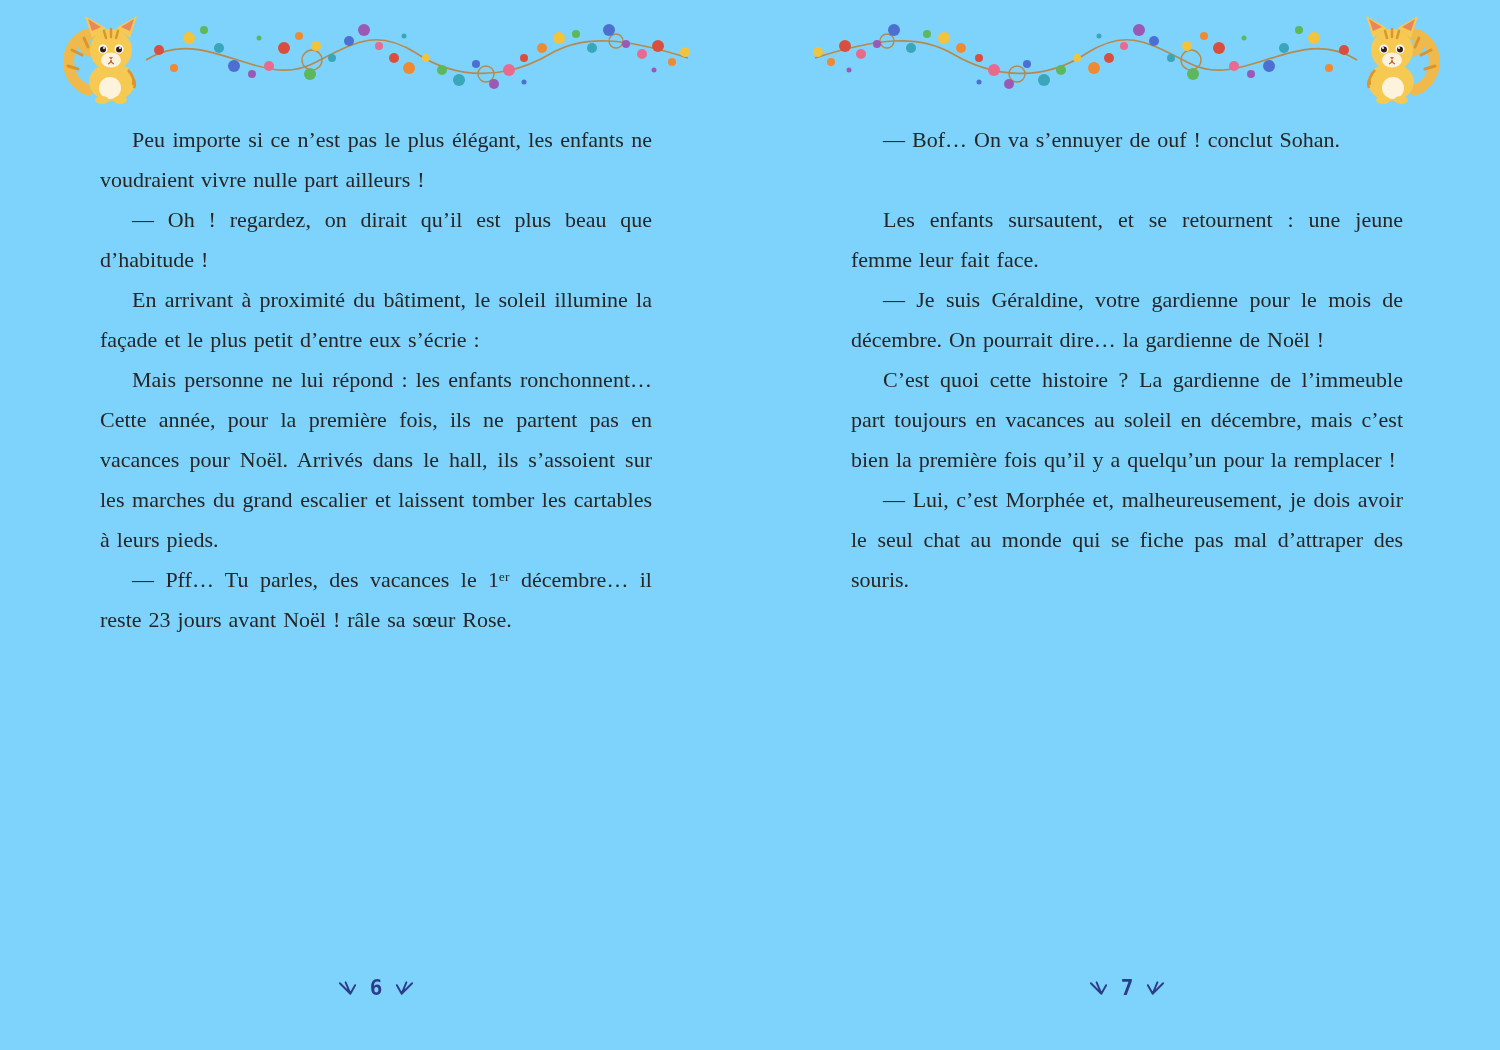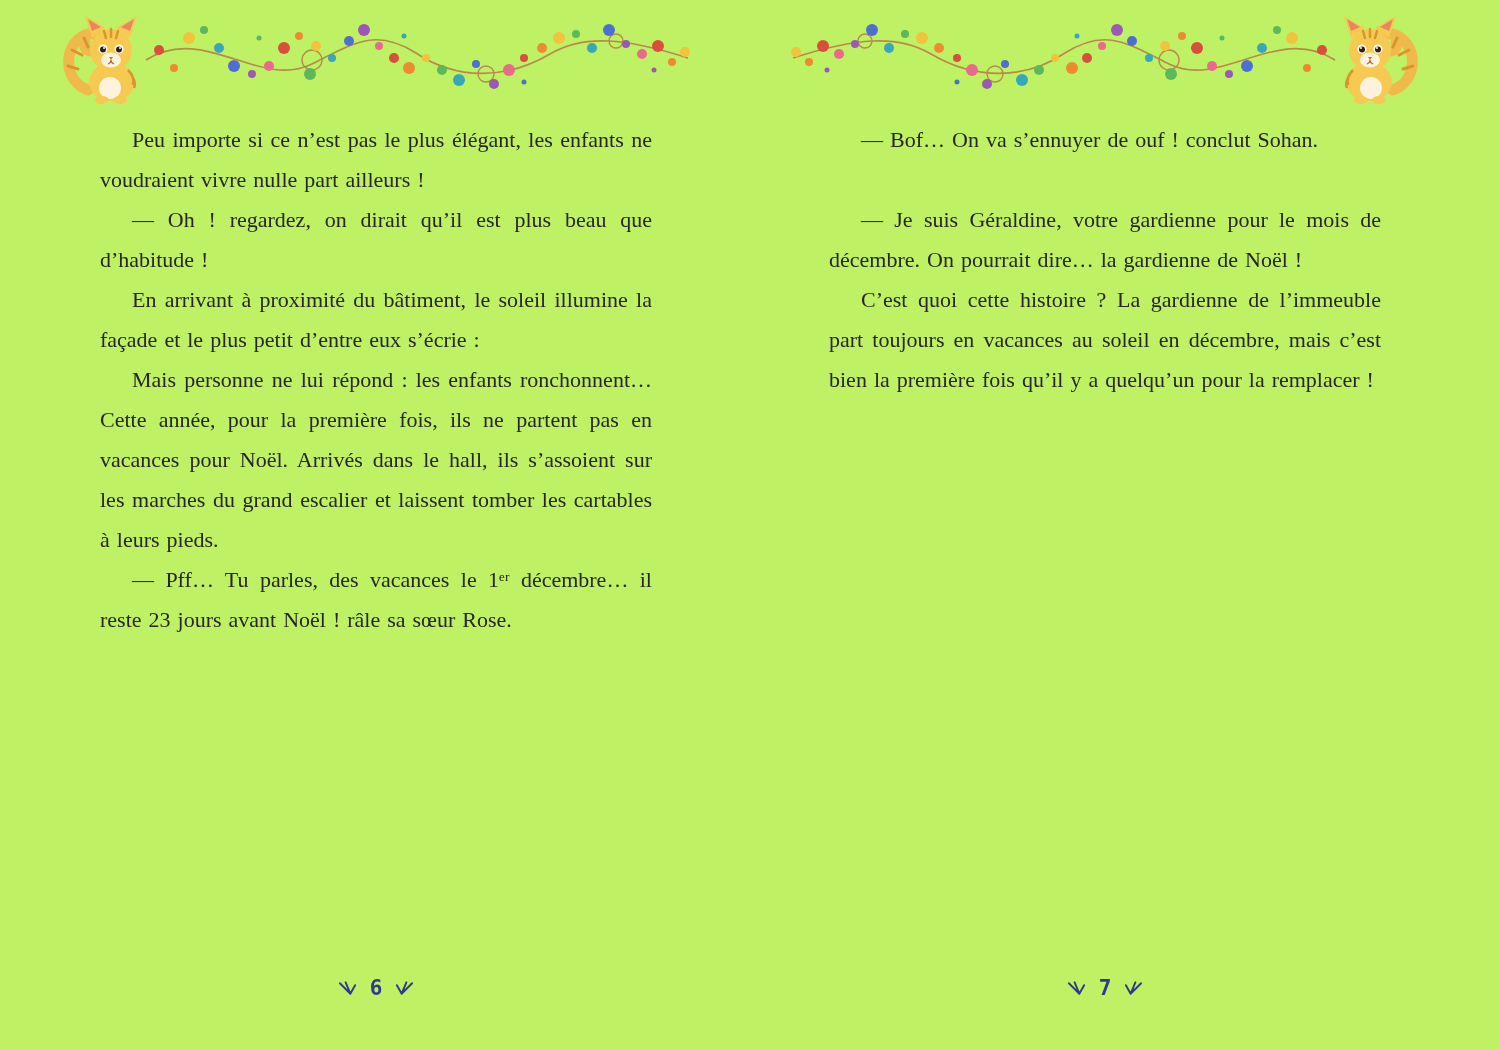--- a/index.html
+++ b/index.html
@@ -2,24 +2,24 @@
 <html><head>
 <meta charset="utf-8">
 <style>
   html,body{margin:0;padding:0;}
   body{
     width:1500px;height:1050px;
     background:#ffffff;
     font-family:"Liberation Serif","DejaVu Serif",serif;
     overflow:hidden;
   }
-  .spread{position:relative;width:1500px;height:1050px;background:#bef264;}
+  .spread{position:relative;width:1500px;height:1050px;background:#7dd3fc;}
   .page{position:absolute;top:0;width:552px;height:1050px;}
   .page-left{left:100px;}
-  .page-right{left:829px;}
+  .page-right{left:851px;}
   .garland{position:absolute;top:8px;left:-46px;width:644px;height:100px;}
   .garland svg{display:block;width:644px;height:100px;}
   .text-block{
     position:absolute;top:120px;left:0;width:552px;
     font-size:22px;line-height:40px;color:#262626;
     text-align:justify;word-spacing:1.5px;
   }
   .text-block p{margin:0;text-indent:32px;}
   .vgap{height:40px;}
   .pagefoot{
@@ -156,22 +156,24 @@
     <div class="garland">
       <svg viewBox="0 0 644 100" xmlns="http://www.w3.org/2000/svg">
         <g transform="translate(644,0) scale(-1,1)">
           <use href="#garland-def"></use>
         </g>
       </svg>
     </div>
     <div class="text-block">
       <p>— Bof… On va s’ennuyer de ouf&nbsp;! conclut Sohan.</p>
       <div class="vgap"></div>
+      <p>Les enfants sursautent, et se retournent&nbsp;: une jeune femme leur fait face.</p>
       <p>— Je suis Géraldine, votre gardienne pour le mois de décembre. On pourrait dire… la gardienne de Noël&nbsp;!</p>
       <p>C’est quoi cette histoire&nbsp;? La gardienne de l’immeuble part toujours en vacances au soleil en décembre, mais c’est bien la première fois qu’il y a quelqu’un pour la remplacer&nbsp;!</p>
+      <p>— Lui, c’est Morphée et, malheureusement, je dois avoir le seul chat au monde qui se fiche pas mal d’attraper des souris.</p>
     </div>
     <footer class="pagefoot">
       <span class="tuft">
         <svg viewBox="0 0 20 15">
             <use href="#tuft-def"></use>
           </svg>
       </span>
       <span class="pagenum">7</span>
       <span class="tuft flip">
         <svg viewBox="0 0 20 15">

